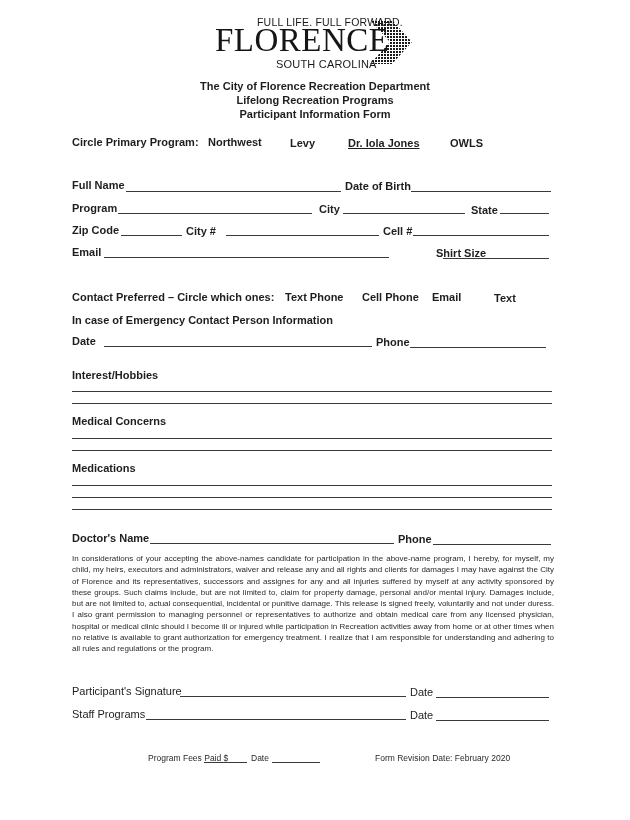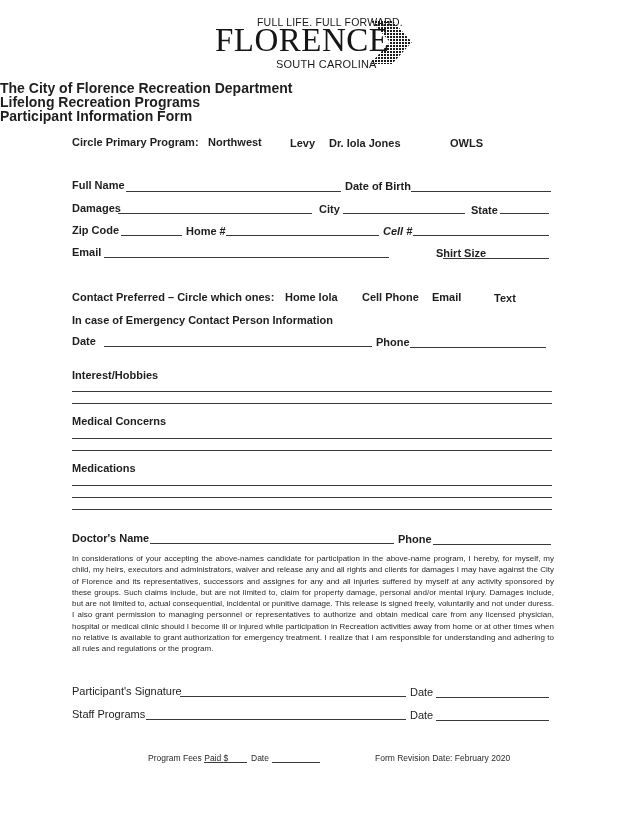--- a/index.html
+++ b/index.html
@@ -8,21 +8,21 @@
   .abs { position: absolute; white-space: nowrap; }
   .b { font-weight: bold; }
   .f11 { font-size: 11px; }
   .line { position: absolute; height: 0; border-bottom: 1px solid #3a3a3a; }
 
   
   .logo-tag { font-size: 10.5px; letter-spacing: 0.2px; color: #1a1a1a; }
   .logo-main { font-family: "Liberation Serif", serif; font-size: 33px; letter-spacing: 0.5px; color: #151515; line-height: 1; }
   .logo-sub { font-size: 11px; letter-spacing: 0.2px; color: #1a1a1a; }
 
-  .header-line { font-weight: bold; font-size: 14px; text-align: left; width: 630px; left: 0; }
+  .header-line { font-weight: bold; font-size: 11px; text-align: center; width: 630px; left: 0; }
 
   .waiver { position: absolute; left: 72px; top: 553px; width: 482px; font-size: 8px; line-height: 11.3px;
             text-align: justify; color: #2a2a2a; white-space: normal; }
   .footer { font-size: 8.5px; color: #2a2a2a; }
 </style>
 </head>
 <body>
 
 <div>
   <span class="abs logo-tag" style="left:257px; top:16px;">FULL LIFE. FULL FORWARD.</span>
@@ -38,49 +38,49 @@
   </svg>
 </div>
 
 <div class="abs header-line" style="top:80px;">The City of Florence Recreation Department</div>
 <div class="abs header-line" style="top:94px;">Lifelong Recreation Programs</div>
 <div class="abs header-line" style="top:108px;">Participant Information Form</div>
 
 <span class="abs b f11" style="left:72px; top:136px;">Circle Primary Program:</span>
 <span class="abs b f11" style="left:208px; top:136px;">Northwest</span>
 <span class="abs b f11" style="left:290px; top:137px;">Levy</span>
-<span class="abs b f11" style="left:329px; top:137px;">Dr. Iola Jones</span>
+<span class="abs b f11" style="left:348px; top:137px;text-decoration:underline;">Dr. Iola Jones</span>
 <span class="abs b f11" style="left:450px; top:137px;">OWLS</span>
 
 <span class="abs b f11" style="left:72px; top:179px;">Full Name</span>
 <div class="line" style="left:126px; top:191px; width:215px;"></div>
 <span class="abs b f11" style="left:345px; top:180px;">Date of Birth</span>
 <div class="line" style="left:411px; top:191px; width:140px;"></div>
 
-<span class="abs b f11" style="left:72px; top:202px;">Damages</span>
+<span class="abs b f11" style="left:72px; top:202px;">Program</span>
 <div class="line" style="left:118px; top:213px; width:194px;"></div>
 <span class="abs b f11" style="left:319px; top:203px;">City</span>
 <div class="line" style="left:343px; top:213px; width:122px;"></div>
 <span class="abs b f11" style="left:471px; top:204px;">State</span>
 <div class="line" style="left:500px; top:213px; width:49px;"></div>
 
 <span class="abs b f11" style="left:72px; top:224px;">Zip Code</span>
 <div class="line" style="left:121px; top:235px; width:61px;"></div>
-<span class="abs b f11" style="left:186px; top:225px;">Home #</span>
+<span class="abs b f11" style="left:186px; top:225px;">City #</span>
 <div class="line" style="left:226px; top:235px; width:153px;"></div>
-<span class="abs b f11" style="left:383px; top:225px;font-style:italic;">Cell #</span>
+<span class="abs b f11" style="left:383px; top:225px;">Cell #</span>
 <div class="line" style="left:413px; top:235px; width:136px;"></div>
 
 <span class="abs b f11" style="left:72px; top:246px;">Email</span>
 <div class="line" style="left:104px; top:257px; width:285px;"></div>
 <span class="abs b f11" style="left:392px; top:247px;margin-left:44px;">Shirt Size</span>
 <div class="line" style="left:443px; top:258px; width:106px;"></div>
 
 <span class="abs b f11" style="left:72px; top:291px;">Contact Preferred – Circle which ones:</span>
-<span class="abs b f11" style="left:285px; top:291px;">Home Iola</span>
+<span class="abs b f11" style="left:285px; top:291px;">Text Phone</span>
 <span class="abs b f11" style="left:362px; top:291px;">Cell Phone</span>
 <span class="abs b f11" style="left:432px; top:291px;">Email</span>
 <span class="abs b f11" style="left:494px; top:292px;">Text</span>
 
 <span class="abs b f11" style="left:72px; top:314px;">In case of Emergency Contact Person Information</span>
 <span class="abs b f11" style="left:72px; top:335px;">Date</span>
 <div class="line" style="left:104px; top:346px; width:268px;"></div>
 <span class="abs b f11" style="left:376px; top:336px;">Phone</span>
 <div class="line" style="left:410px; top:347px; width:136px;"></div>
 

